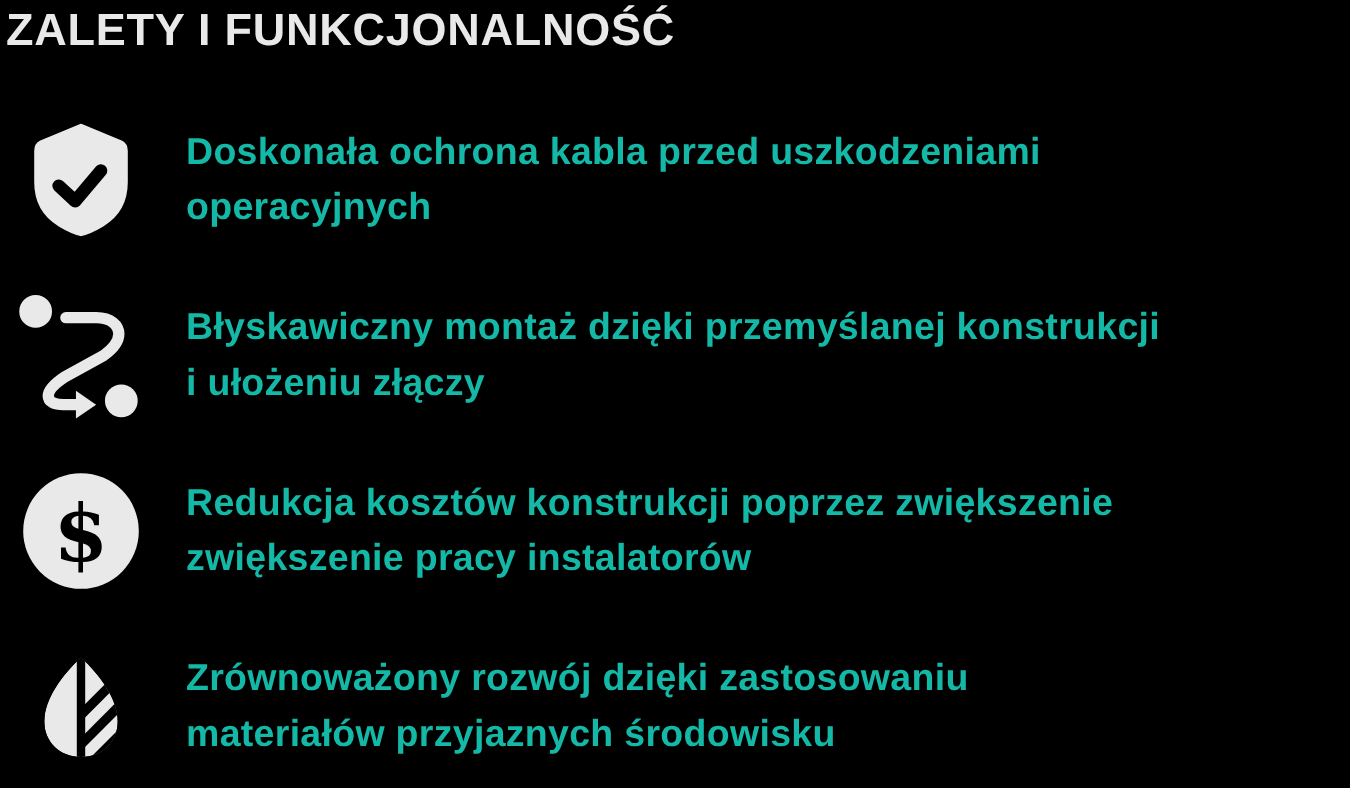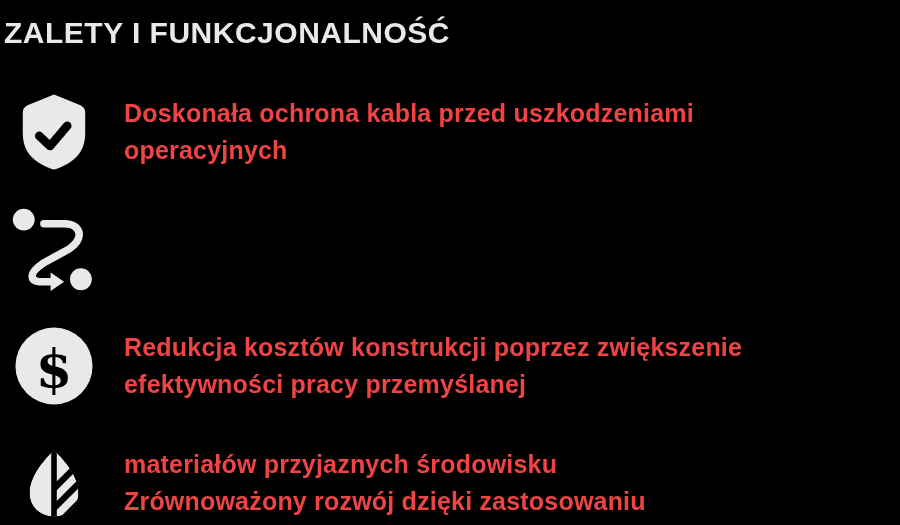--- a/index.html
+++ b/index.html
@@ -11,21 +11,21 @@
     height: 525px;
     background: #000000;
     color: #e9e9e9;
     font-family: "Liberation Sans", sans-serif;
     overflow: hidden;
   }
   .page {
     box-sizing: border-box;
     width: 900px;
     height: 525px;
-    padding: 16px 10px 0 4px;
+    padding: 4px 10px 0 4px;
   }
   .title {
     margin: 0;
     font-size: 30px;
     line-height: 34px;
     font-weight: 800;
     letter-spacing: 0.5px;
     color: #e9e9e9;
   }
   .features {
@@ -51,21 +51,21 @@
   }
   .icon-box svg {
     display: block;
   }
   .text {
     margin-left: 28px;
     font-size: 25px;
     font-weight: bold;
     line-height: 37px;
     letter-spacing: 0.2px;
-    color: #ef4444;
+    color: #14b8a6;
   }
 </style>
 </head>
 <body>
 
 <div class="page">
 
   <h1 class="title">ZALETY I FUNKCJONALNOŚĆ</h1>
 
   <div class="features">
@@ -85,32 +85,36 @@
 
     <div class="item">
       <div class="icon-box">
         <svg width="86" height="90" viewBox="0 0 100 100" aria-hidden="true">
           <circle cx="14" cy="15" r="13" fill="currentColor"></circle>
           <path d="M38 20 H62 C74 20 80 26 80 33 C80 40 75 45 68 50 L37 67 C28 73 24 78 24 82 C24 87 29 89 36 89 H46" fill="none" stroke="currentColor" stroke-width="9" stroke-linecap="round" stroke-linejoin="round"></path>
           <path d="M46 78 L62 89 L46 100 Z" fill="currentColor"></path>
           <circle cx="82" cy="86" r="13" fill="currentColor"></circle>
         </svg>
       </div>
+      <div class="text">
+        <div>Błyskawiczny montaż dzięki przemyślanej konstrukcji</div>
+        <div>i ułożeniu złączy</div>
+      </div>
     </div>
 
     <div class="item">
       <div class="icon-box">
         <svg width="82" height="82" viewBox="0 0 100 100" aria-hidden="true">
           <circle cx="50" cy="50" r="47" fill="currentColor"></circle>
           <text x="50" y="53" text-anchor="middle" dominant-baseline="central" font-family="DejaVu Serif, serif" font-size="64" font-weight="bold" fill="#000000">$</text>
         </svg>
       </div>
       <div class="text">
         <div>Redukcja kosztów konstrukcji poprzez zwiększenie</div>
-        <div>efektywności pracy przemyślanej</div>
+        <div>zwiększenie pracy instalatorów</div>
       </div>
     </div>
 
     <div class="item">
       <div class="icon-box">
         <svg width="70" height="88" viewBox="0 0 100 100" aria-hidden="true">
           <defs>
             <clipPath id="leafclip">
               <path d="M50 3 C32 20 15 43 15 64 C15 84 30 98 50 98 C70 98 85 84 85 64 C85 43 68 20 50 3 Z"></path>
             </clipPath>
@@ -118,19 +122,19 @@
           <g clip-path="url(#leafclip)">
             <path d="M50 3 C32 20 15 43 15 64 C15 84 30 98 50 98 C70 98 85 84 85 64 C85 43 68 20 50 3 Z" fill="currentColor"></path>
             <rect x="46" y="0" width="8" height="100" fill="#000000"></rect>
             <line x1="50" y1="58" x2="98" y2="10" stroke="#000000" stroke-width="9"></line>
             <line x1="50" y1="86" x2="104" y2="32" stroke="#000000" stroke-width="9"></line>
             <line x1="50" y1="114" x2="110" y2="54" stroke="#000000" stroke-width="9"></line>
           </g>
         </svg>
       </div>
       <div class="text">
+        <div>Zrównoważony rozwój dzięki zastosowaniu</div>
         <div>materiałów przyjaznych środowisku</div>
-        <div>Zrównoważony rozwój dzięki zastosowaniu</div>
       </div>
     </div>
 
   </div>
 </div>
 
 </body></html>

